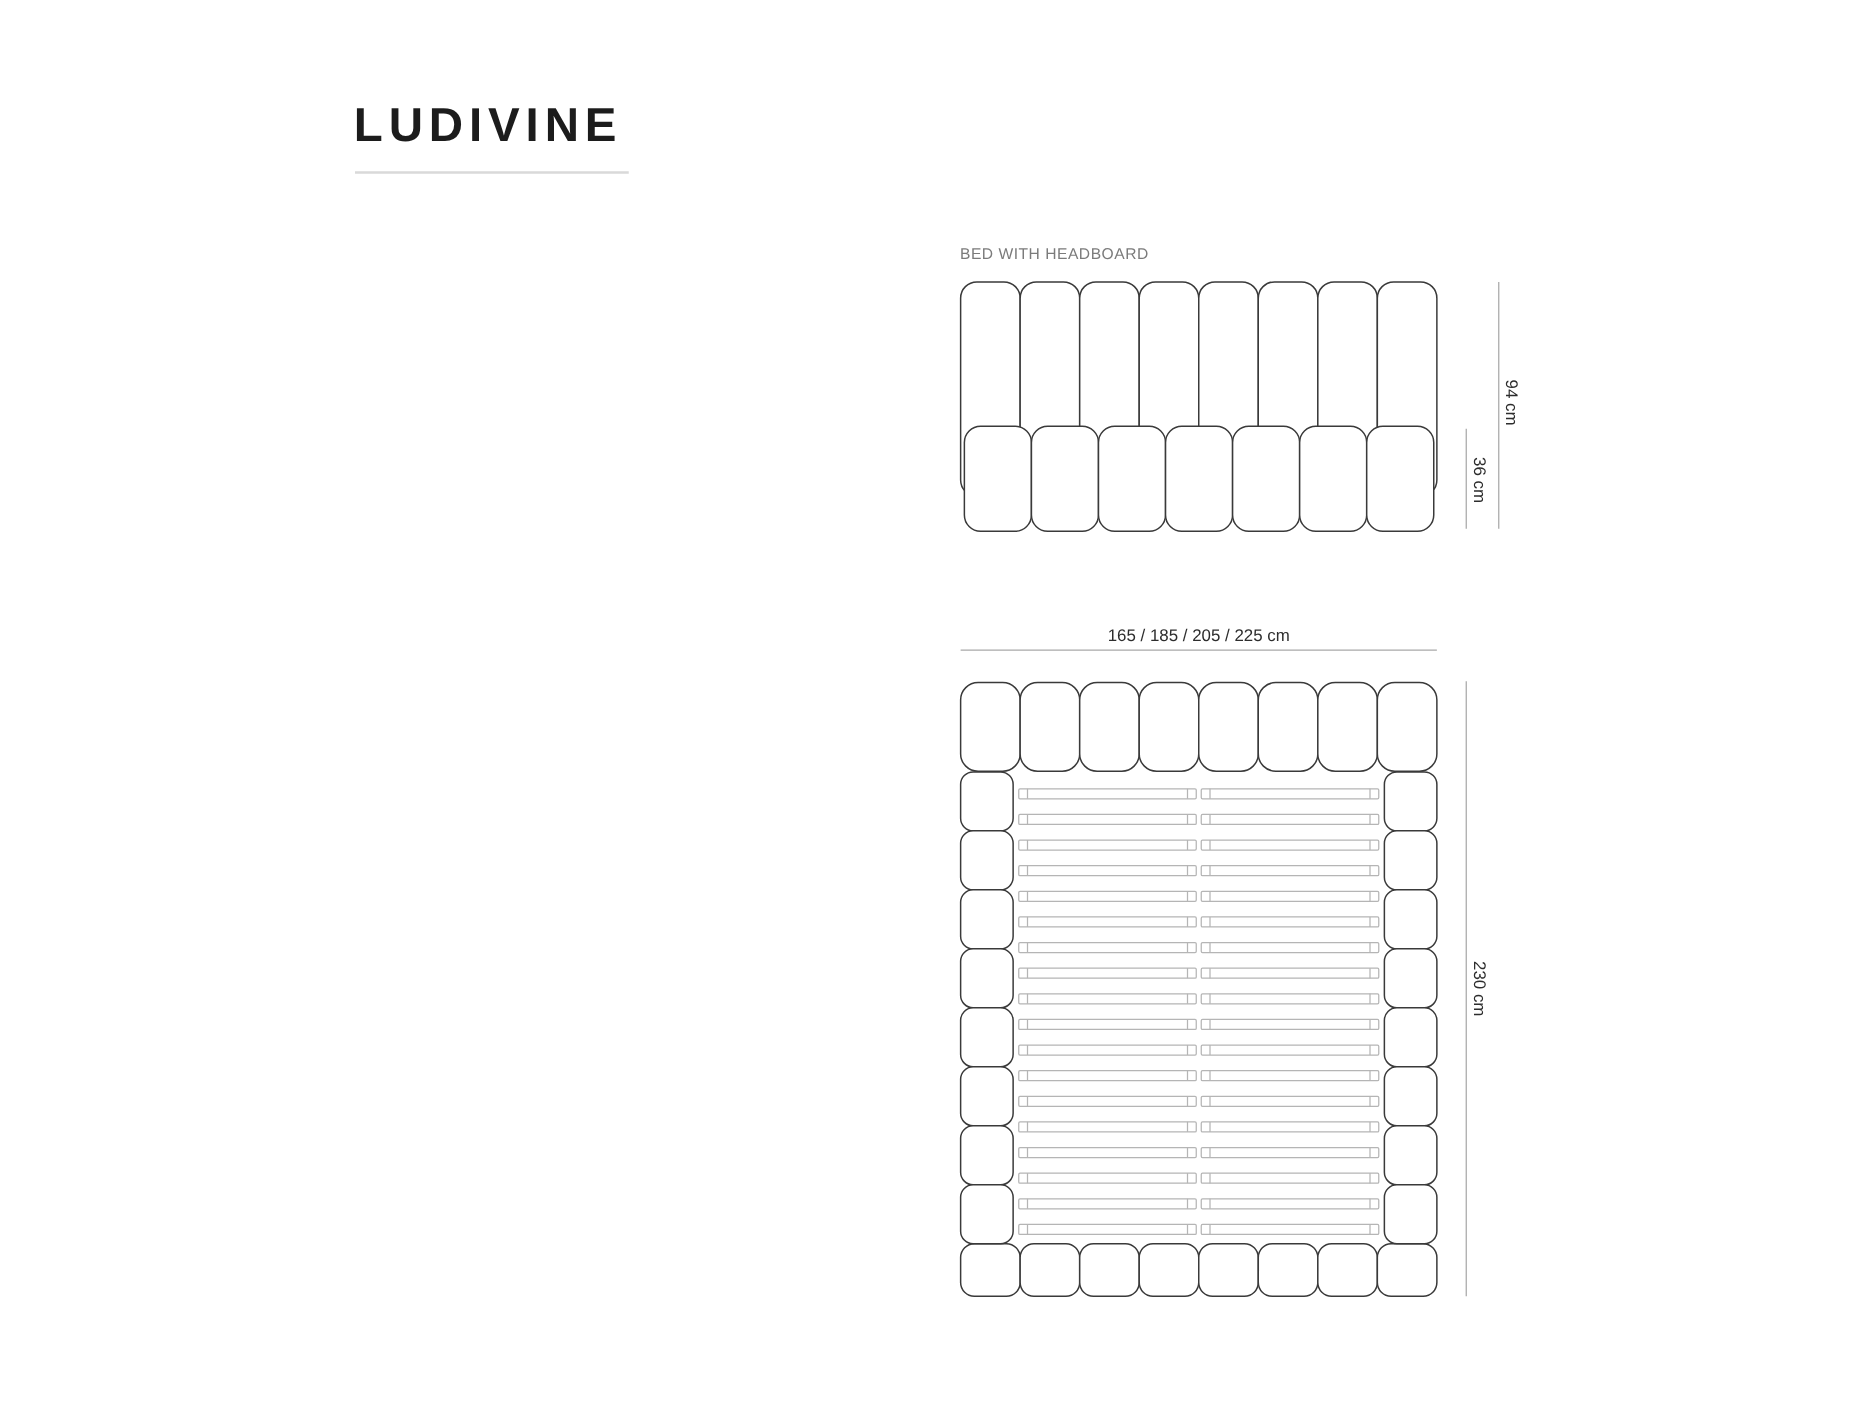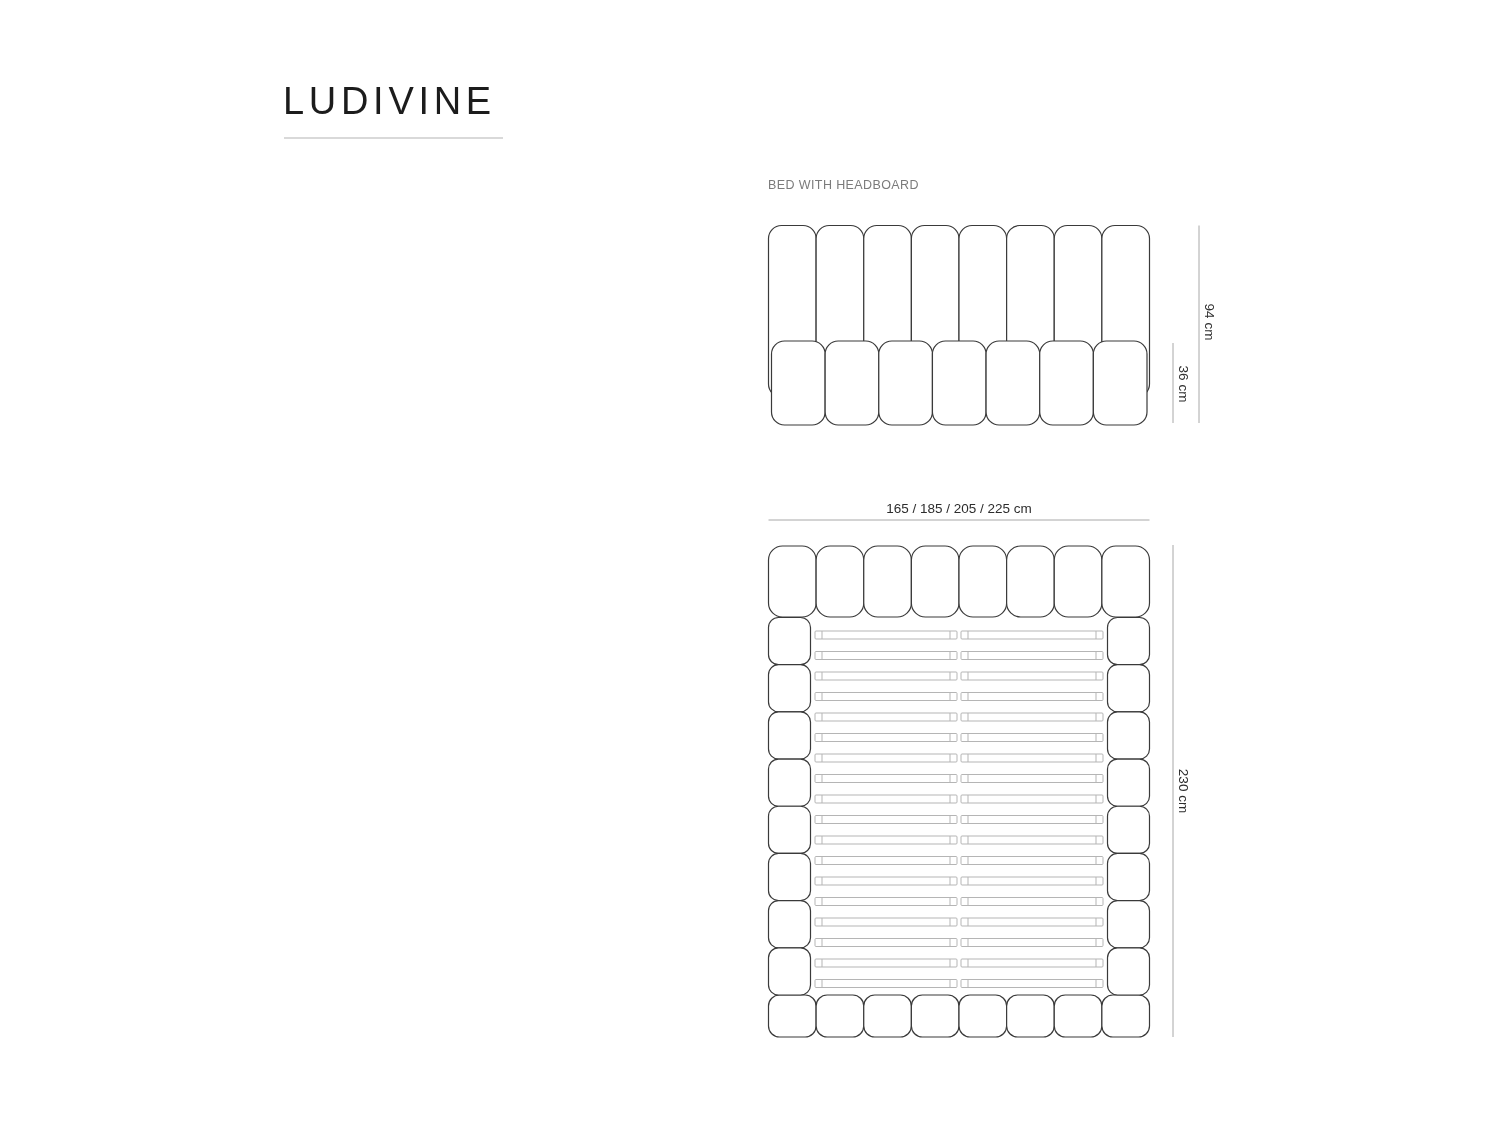--- a/index.html
+++ b/index.html
@@ -3,30 +3,30 @@
 <meta charset="utf-8">
 <style>
   html,body{margin:0;padding:0;}
   body{
     width:1500px;height:1125px;position:relative;overflow:hidden;
     background:#ffffff;
     font-family:"Liberation Sans", sans-serif;
   }
   .title{
     position:absolute;left:283px;top:82px;
-    font-size:38px;line-height:1;font-weight:400;
+    font-size:38px;line-height:1;font-weight:700;
     letter-spacing:4.7px;color:var(--title-text,#1c1c1c);
     white-space:nowrap;
   }
   .title-underline{
     position:absolute;left:284px;top:137px;width:219px;height:2px;
     background:var(--underline,#d9d9d9);
   }
   .view-label{
-    position:absolute;left:768px;top:178px;
+    position:absolute;left:768px;top:196px;
     font-size:12.5px;color:var(--label-text,#7b7b7b);
     letter-spacing:0.4px;white-space:nowrap;
   }
   svg{position:absolute;display:block;}
   #front-svg{left:750px;top:208px;}
   #top-svg{left:750px;top:490px;}
   .outline{fill:#ffffff;stroke:var(--outline,#3a3a3a);stroke-width:1.2;}
   .slat{fill:#ffffff;stroke:var(--slat,#b5b5b5);stroke-width:1;}
   .slat-cap{stroke:var(--slat,#b5b5b5);stroke-width:1;}
   .dim{stroke:var(--dim-line,#a8a8a8);stroke-width:1;}

